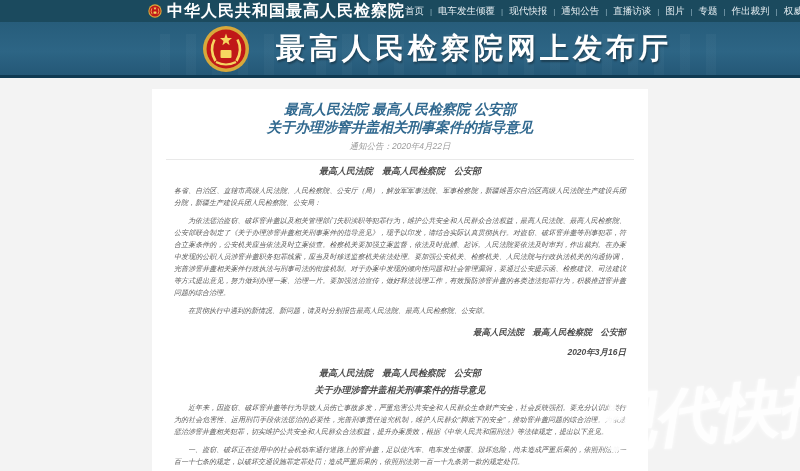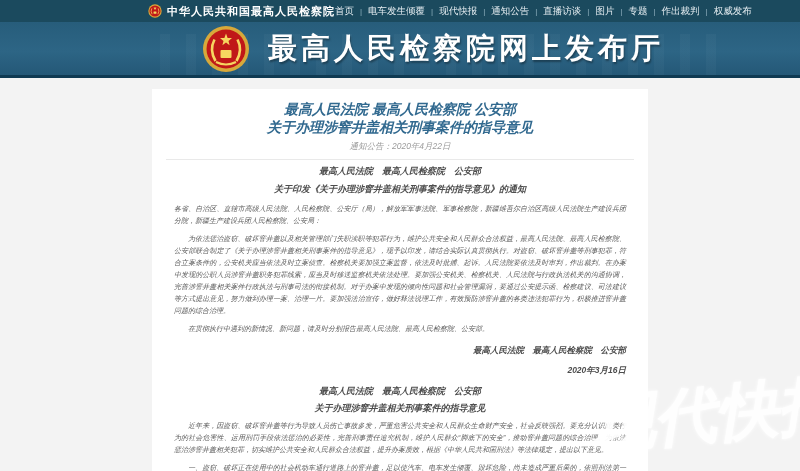--- a/index.html
+++ b/index.html
@@ -15,40 +15,41 @@
     height:22px;
     background:#1b4a5e;
     display:flex;
     align-items:center;
     justify-content:space-between;
     padding:0 152px 0 148px;
   }
   .topbar-left { display:flex; align-items:center; gap:5px; }
   .topbar-emblem { width:14px; height:14px; flex:0 0 auto; }
   .site-name {
-    color:#ffffff; font-size:11px; font-weight:bold; letter-spacing:1px;
+    color:#ffffff; font-size:16px; font-weight:bold; letter-spacing:1px;
     white-space:nowrap;
   }
   .topbar-nav { display:flex; align-items:flex-start; }
   .nav-item {
     color:#e6eef2; font-size:9.5px; white-space:nowrap; cursor:pointer;
   }
   .nav-item + .nav-item::before {
     content:"|"; color:#8fb0bf; margin:0 6px; font-size:8px;
   }
 
   
   .banner {
     height:56px;
     background:linear-gradient(180deg,#275d7b 0%,#2d6585 55%,#245877 100%);
     border-bottom:3px solid #0f3a52;
     display:flex; align-items:center;
     padding-left:202px;
     position:relative;
     overflow:hidden;
+    gap:8px;
   }
   .banner::before {
     content:""; position:absolute; left:20%; right:10%; top:12px; bottom:0;
     background:
       repeating-linear-gradient(90deg, rgba(255,255,255,.06) 0 10px, rgba(255,255,255,0) 10px 26px);
     opacity:.5; pointer-events:none;
   }
   .banner-emblem { width:48px; height:48px; margin-right:18px; position:relative; z-index:2; flex:0 0 auto; }
   .banner-title {
     color:#ffffff; font-size:29px; font-weight:bold; letter-spacing:4px;
@@ -145,21 +146,20 @@
 
 <div class="card">
   <h1 class="art-title">
     <span>最高人民法院 最高人民检察院 公安部</span><br>
     <span>关于办理涉窨井盖相关刑事案件的指导意见</span>
   </h1>
   <div class="pub-date">通知公告：2020年4月22日</div>
   <hr class="divider">
 
   <div class="center-bold">最高人民法院　最高人民检察院　公安部</div>
-  <div class="center-bold notice-title">关于印发《关于办理涉窨井盖相关刑事案件的指导意见》的通知</div>
 
   <p class="para first">各省、自治区、直辖市高级人民法院、人民检察院、公安厅（局），解放军军事法院、军事检察院，新疆维吾尔自治区高级人民法院生产建设兵团分院，新疆生产建设兵团人民检察院、公安局：</p>
   <p class="para indent">为依法惩治盗窃、破坏窨井盖以及相关管理部门失职渎职等犯罪行为，维护公共安全和人民群众合法权益，最高人民法院、最高人民检察院、公安部联合制定了《关于办理涉窨井盖相关刑事案件的指导意见》，现予以印发，请结合实际认真贯彻执行。对盗窃、破坏窨井盖等刑事犯罪，符合立案条件的，公安机关应当依法及时立案侦查。检察机关要加强立案监督，依法及时批捕、起诉。人民法院要依法及时审判，作出裁判。在办案中发现的公职人员涉窨井盖职务犯罪线索，应当及时移送监察机关依法处理。要加强公安机关、检察机关、人民法院与行政执法机关的沟通协调，完善涉窨井盖相关案件行政执法与刑事司法的衔接机制。对于办案中发现的倾向性问题和社会管理漏洞，要通过公安提示函、检察建议、司法建议等方式提出意见，努力做到办理一案、治理一片。要加强法治宣传，做好释法说理工作，有效预防涉窨井盖的各类违法犯罪行为，积极推进窨井盖问题的综合治理。</p>
   <p class="para indent">在贯彻执行中遇到的新情况、新问题，请及时分别报告最高人民法院、最高人民检察院、公安部。</p>
 
   <div class="right-line">最高人民法院　最高人民检察院　公安部</div>
   <div class="right-line sig-date">2020年3月16日</div>
 
   <div class="center-bold doc-org">最高人民法院　最高人民检察院　公安部</div>
   <div class="center-bold doc-title">关于办理涉窨井盖相关刑事案件的指导意见</div>

